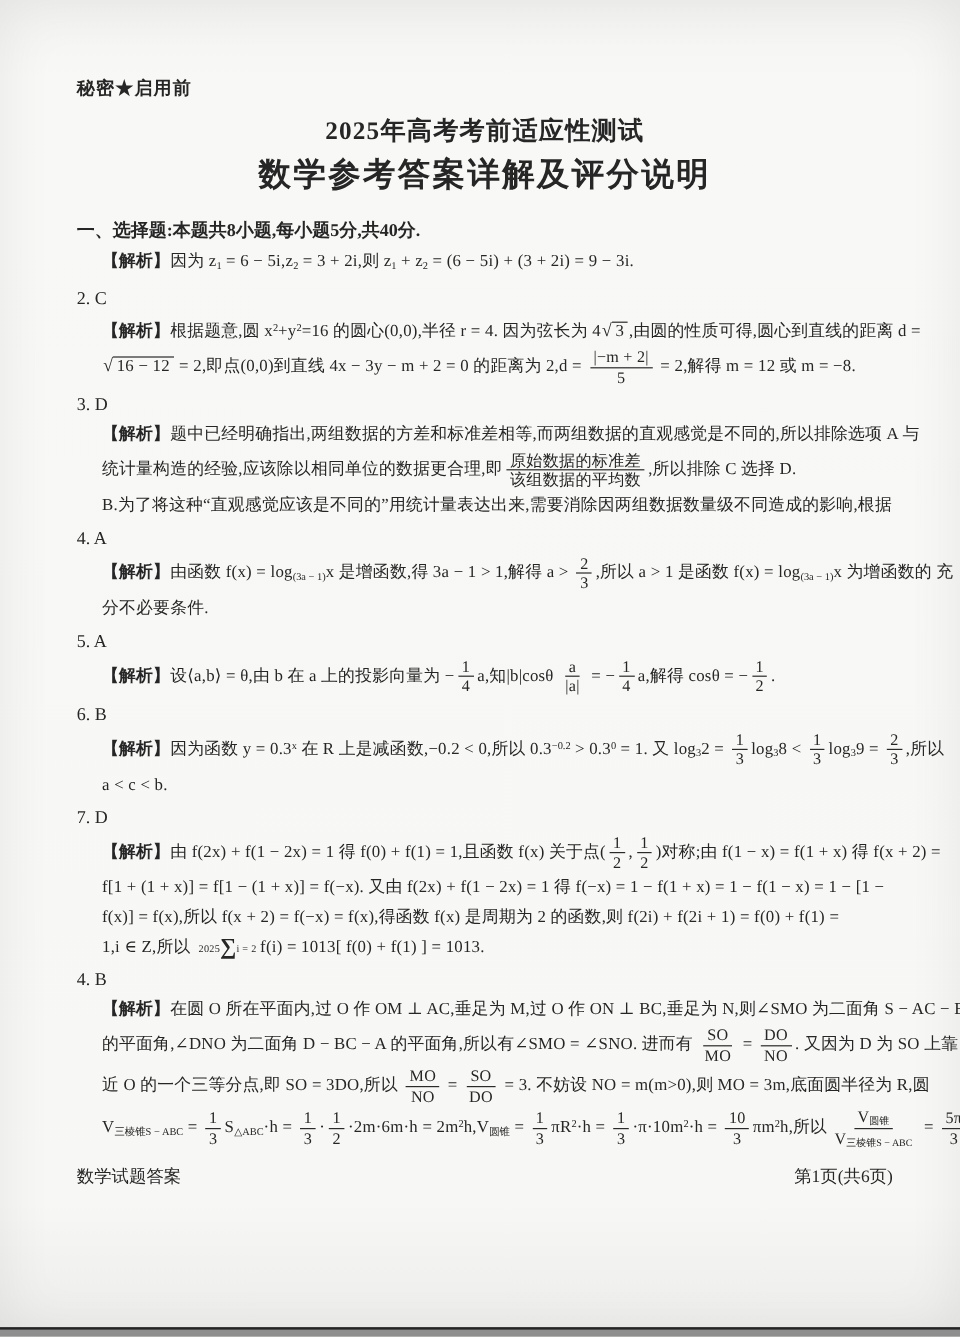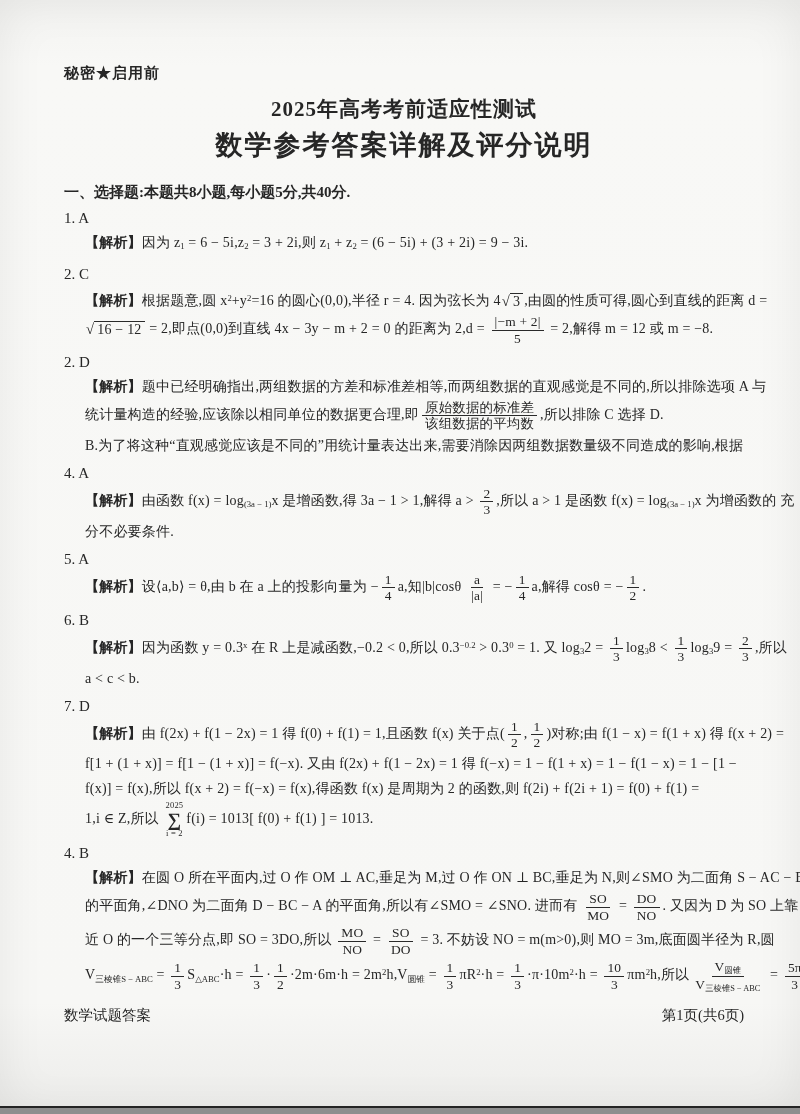--- a/index.html
+++ b/index.html
@@ -25,61 +25,60 @@
   
   .frac{display:inline-flex;flex-direction:column;align-items:center;vertical-align:middle;
         margin:1px 3px;line-height:1.15;text-align:center;font-size:.96em}
   .fn{padding:0 3px;border-bottom:1px solid #2a2a2a}
   .fd{padding:0 3px}
   .sqrt{display:inline-flex;align-items:flex-start;vertical-align:middle;margin:0 1px;line-height:1.15}
   .rsym{line-height:1.1;font-size:1.05em}
   .rad{border-top:1.2px solid #2a2a2a;padding:0 3px;line-height:1.2}
   .sup{font-size:.62em;vertical-align:.45em;letter-spacing:0}
   .sub{font-size:.62em;vertical-align:-.25em;letter-spacing:0}
-  .sum{display:inline-flex;flex-direction:column;align-items:center;vertical-align:middle;line-height:1;margin:0 3px}
+  .sum{display:inline-flex;flex-direction:row;align-items:center;vertical-align:middle;line-height:1;margin:0 3px}
   .sum-top,.sum-bot{font-size:8.5px;line-height:1.1}
   .sum-sym{font-size:19px;line-height:.95;font-weight:600}
   .footer{display:flex;justify-content:space-between;gap:26px;font-size:14.5px;margin-top:12px}
   .scan-bottom{position:absolute;left:0;right:0;bottom:0;height:6px;background:#8e8e8e;border-top:2px solid #242424}
 </style>
 </head>
 <body>
 
 <div class="page">
   <div class="content">
 
     <div class="classification">秘密★启用前</div>
 
     <div class="title-main">2025年高考考前适应性测试</div>
     <div class="title-sub">数学参考答案详解及评分说明</div>
 
     <div class="section-heading">一、选择题:本题共8小题,每小题5分,共40分.</div>
 
     <div class="q">
-      <div class="ans">1. A</div>
       <div class="exp"><span class="bold">【解析】</span>因为 z<span class="sub">1</span> = 6 − 5i,z<span class="sub">2</span> = 3 + 2i,则 z<span class="sub">1</span> + z<span class="sub">2</span> = (6 − 5i) + (3 + 2i) = 9 − 3i.</div>
     </div>
 
     <div class="q">
       <div class="ans">2. C</div>
       <div class="exp"><span class="bold">【解析】</span>根据题意,圆 x<span class="sup">2</span>+y<span class="sup">2</span>=16 的圆心(0,0),半径 r = 4. 因为弦长为 4<span class="sqrt">
             <span class="rsym">√</span>
             <span class="rad">3</span>
           </span>,由圆的性质可得,圆心到直线的距离 d =</div>
       <div class="exp"><span class="sqrt">
             <span class="rsym">√</span>
             <span class="rad">16 − 12</span>
           </span> = 2,即点(0,0)到直线 4x − 3y − m + 2 = 0 的距离为 2,d = <span class="frac">
             <span class="fn">|−m + 2|</span>
             <span class="fd">5</span>
           </span> = 2,解得 m = 12 或 m = −8.</div>
     </div>
 
     <div class="q">
-      <div class="ans">2. D</div>
+      <div class="ans">3. D</div>
       <div class="exp"><span class="bold">【解析】</span>题中已经明确指出,两组数据的方差和标准差相等,而两组数据的直观感觉是不同的,所以排除选项 A 与</div>
       <div class="exp">统计量构造的经验,应该除以相同单位的数据更合理,即<span class="frac">
             <span class="fn">原始数据的标准差</span>
             <span class="fd">该组数据的平均数</span>
           </span>,所以排除 C 选择 D.</div>
       <div class="exp">B.为了将这种“直观感觉应该是不同的”用统计量表达出来,需要消除因两组数据数量级不同造成的影响,根据</div>
     </div>
 
     <div class="q">
       <div class="ans">4. A</div>

